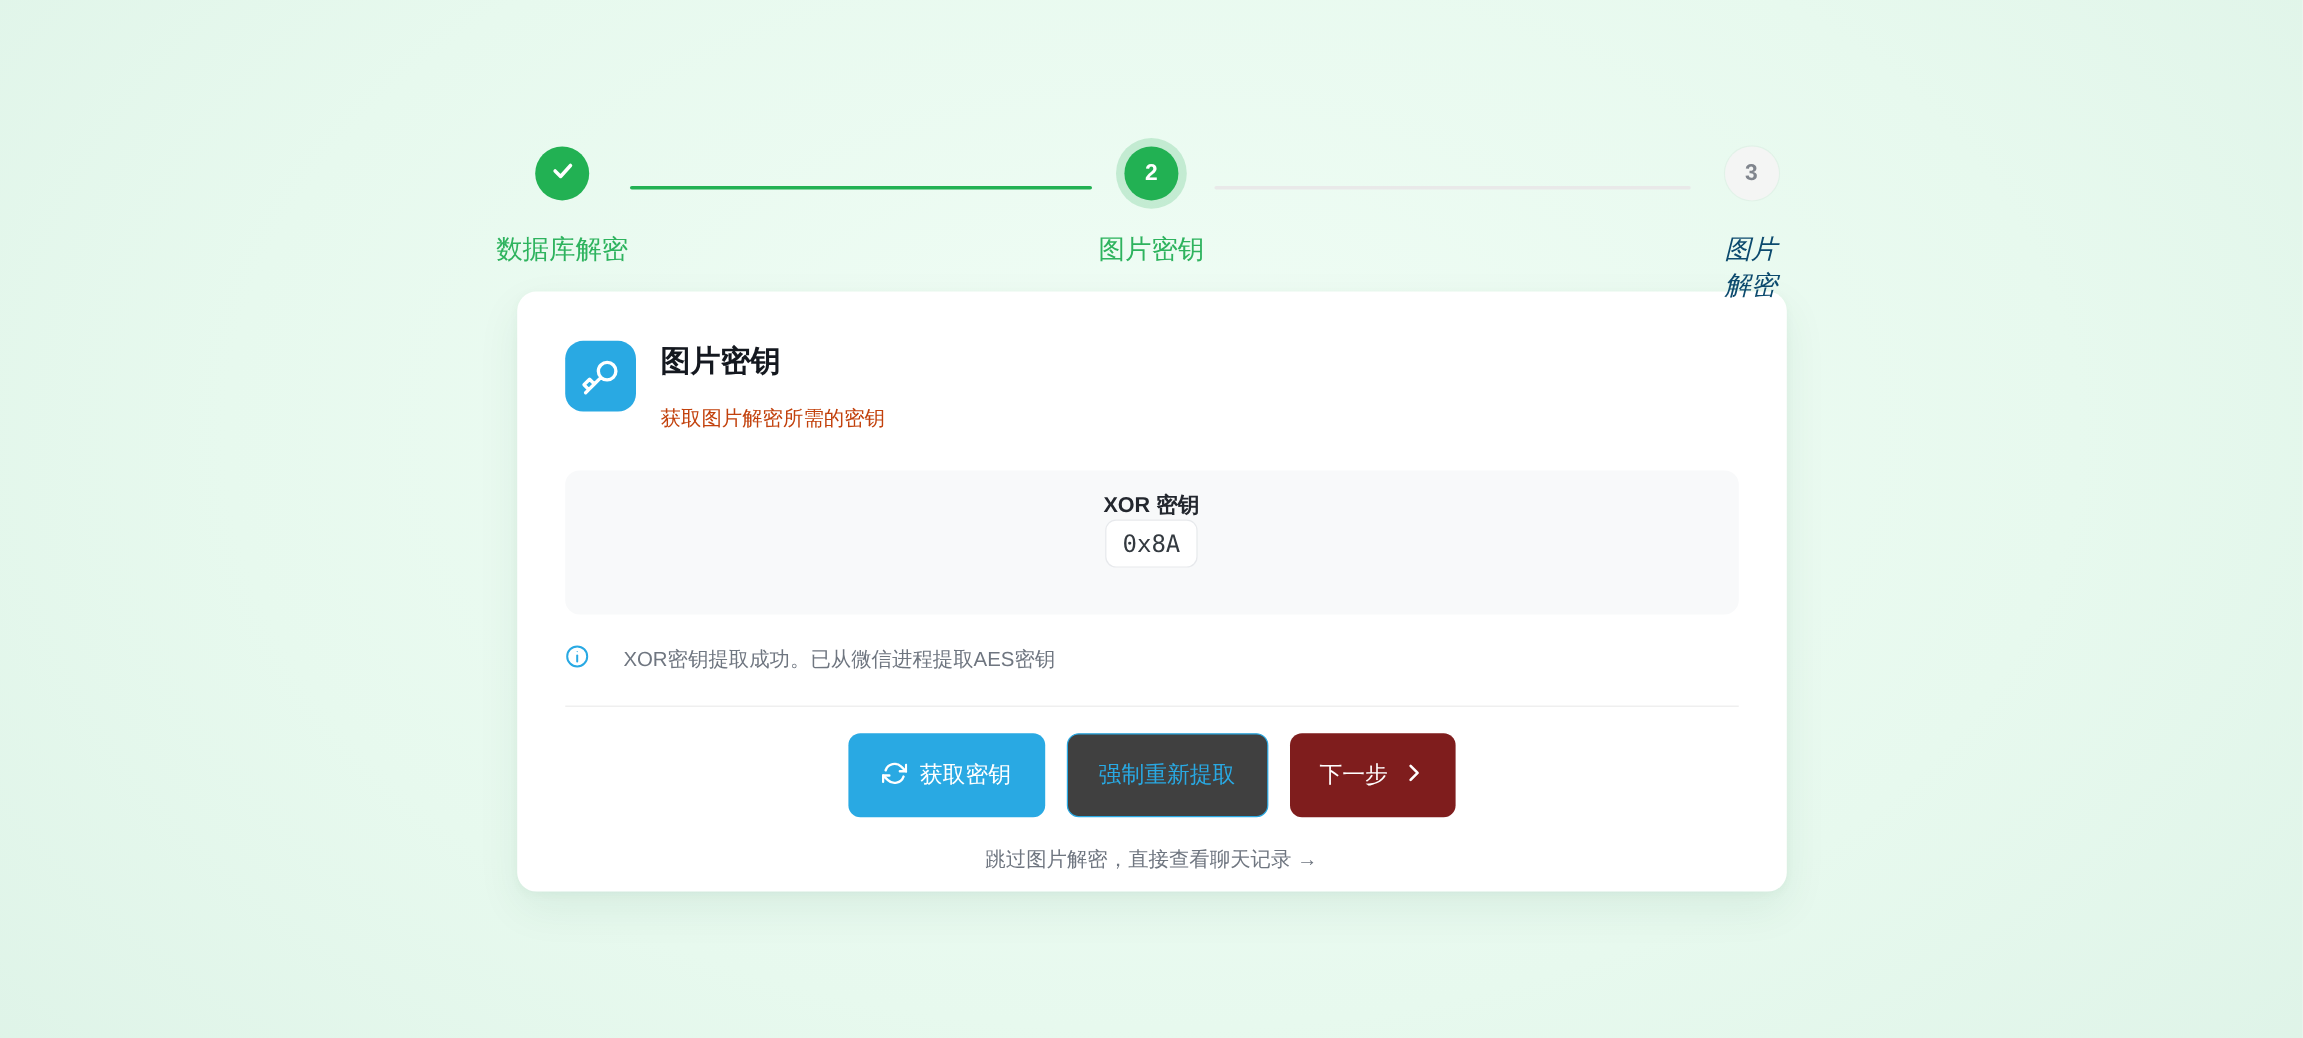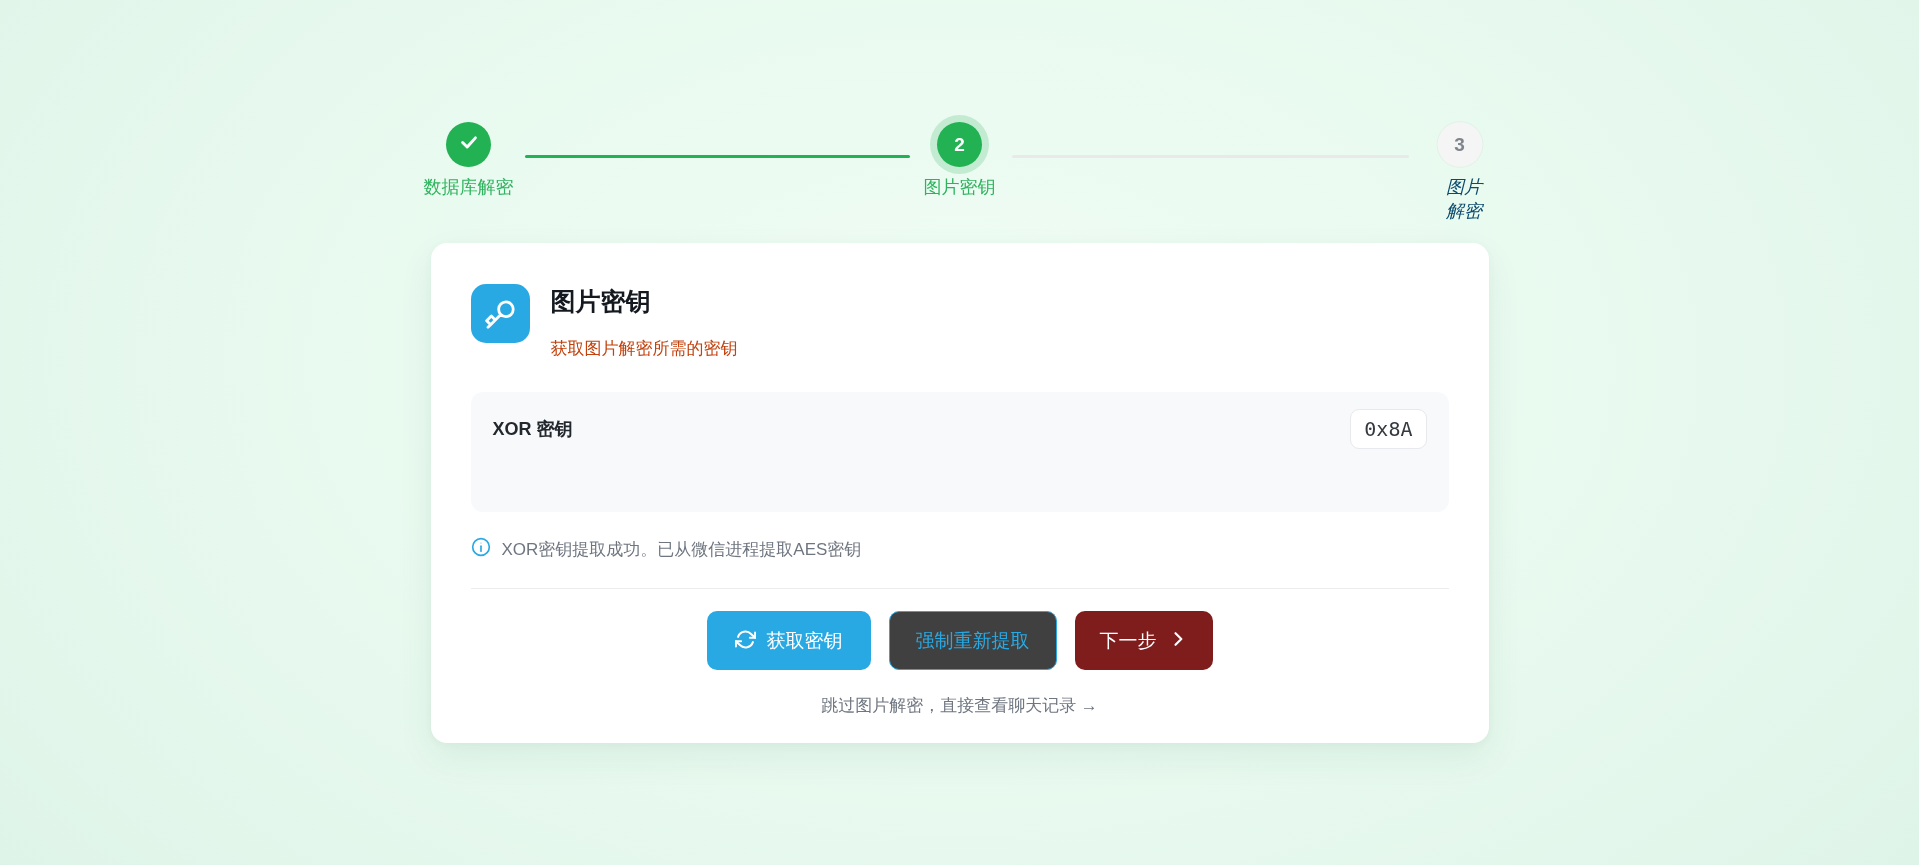--- a/index.html
+++ b/index.html
@@ -24,50 +24,50 @@
   .step{ position:absolute; top:12px; transform:translateX(-50%);
          display:flex; flex-direction:column; align-items:center; cursor:default; }
   .step-1{ left:38px; } .step-2{ left:529px; } .step-3{ left:1029px; }
   .circle{ width:45px; height:45px; border-radius:50%;
            display:flex; align-items:center; justify-content:center;
            font-size:19px; font-weight:700; }
   .circle.completed{ background:var(--green); color:#fff; }
   .circle.active{ background:var(--green); color:#fff;
                   box-shadow:0 0 0 7px rgba(34,177,83,.20); }
   .circle.pending{ background:#f4f5f4; color:#80858d; box-shadow:0 0 0 1px rgba(0,0,0,.03); }
-  .step-label{ margin-top:8px; font-size:18px;text-align:right; }
+  .step-label{ margin-top:26px; font-size:22px; }
   .step-label.green{ color:#2eb35e; }
   .step-label.gray{ color:#0c4a6e;font-style:italic; }
 
   
   .card{ width:1058px; height:500px; margin:42px auto 0; background:#fff;
          border-radius:16px; padding:41px 40px 0;
          box-shadow:0 14px 36px rgba(20,90,50,.07), 0 2px 8px rgba(20,90,50,.04); }
   .card-header{ display:flex; gap:21px; align-items:flex-start; }
   .app-icon{ width:59px; height:59px; border-radius:15px; background:var(--blue);
              display:flex; align-items:center; justify-content:center; flex-shrink:0; }
   .card-title{ font-size:25px; font-weight:700; color:#14181f; line-height:1.2; margin-top:2px; }
   .card-subtitle{ font-size:17px; color:#c2410c; margin-top:21px; }
 
   .panel{ margin-top:32px; height:120px; background:#f8f9fa; border-radius:12px;
           padding:17px 22px; display:flex; flex-direction:column; gap:7px; }
-  .kv-row{ display:flex; align-items:center; justify-content:space-between; height:40px; }
+  .kv-row{ display:flex; align-items:center; justify-content:space-between; height:40px;flex-direction:column; }
   .kv-label{ font-size:18px; font-weight:600; color:#23272e; }
   .kv-chip{ background:#fff; border:1px solid #e7e9ec; border-radius:9px;
             padding:7px 13px; font-family:"DejaVu Sans Mono","Liberation Mono",monospace;
             font-size:20px; color:#343a40; line-height:1.2; }
 
-  .info-row{ margin-top:25px; display:flex; align-items:center; gap:11px;
+  .info-row{ margin-top:25px; display:flex; align-items:center; gap:29px;
              font-size:17px; color:var(--gray-text); }
   .info-row svg{ flex-shrink:0; }
 
   .divider{ margin-top:26px; height:1px; background:#ececec; }
 
   .actions{ margin-top:22px; display:flex; justify-content:center; gap:18px; }
-  .btn{ height:59px; border-radius:10px; font-size:19px; font-family:inherit;
+  .btn{ height:70px; border-radius:10px; font-size:19px; font-family:inherit;
         display:inline-flex; align-items:center; justify-content:center; gap:11px;
         border:none; cursor:pointer; line-height:1; }
   .btn-fetch{ background:var(--blue); color:#fff; padding:0 28px; }
   .btn-force{ background:#404040; color:var(--blue); border:1px solid var(--blue); padding:0 26px; }
   .btn-next{ background:#7f1d1d; color:#fff; padding:0 25px;justify-content:flex-end; }
 
   .skip-row{ margin-top:24px; text-align:center; }
   .skip-link{ font-size:17px; color:var(--gray-text); text-decoration:none; cursor:pointer; }
 </style>
 </head>

